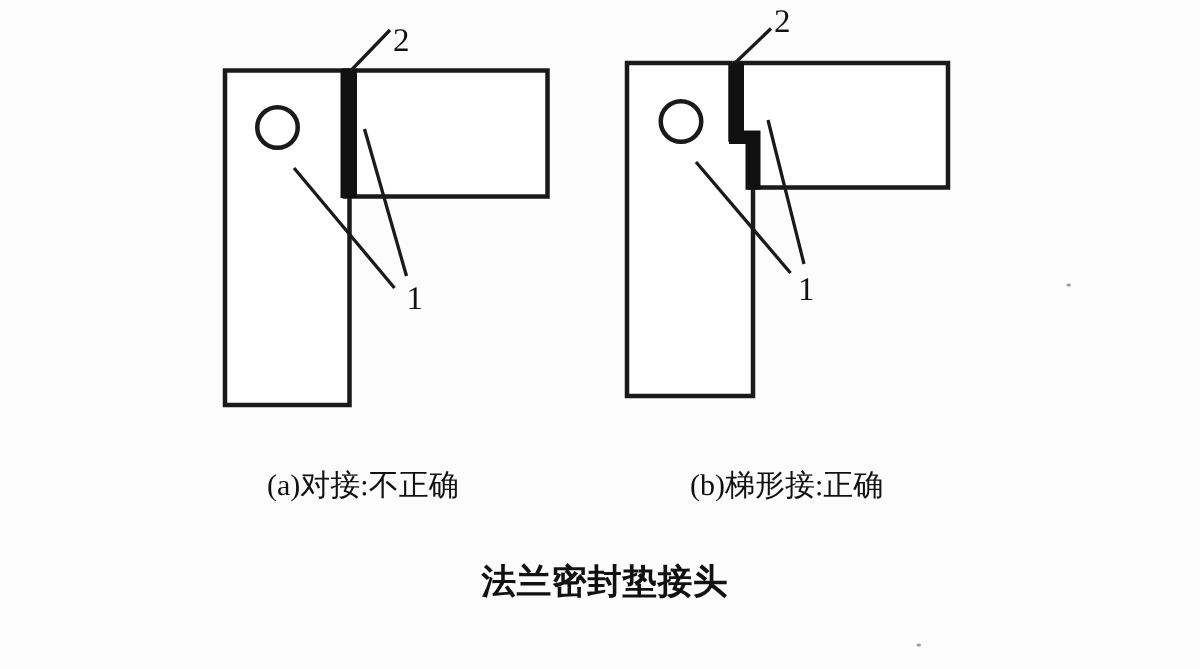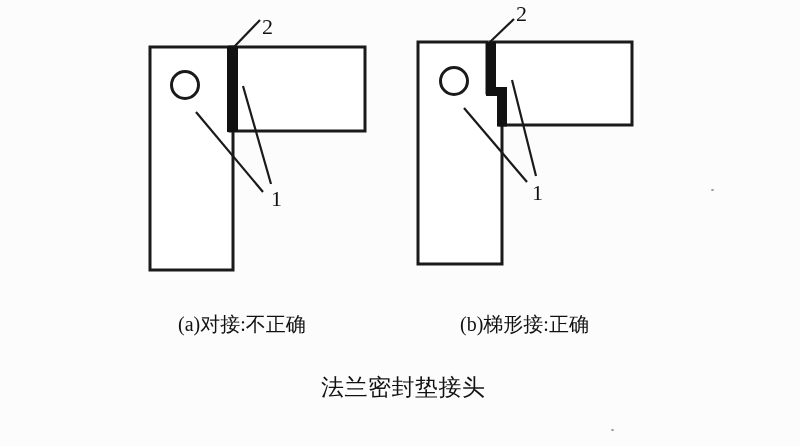--- a/index.html
+++ b/index.html
@@ -50,21 +50,21 @@
     white-space: nowrap;
     color: #111;
   }
   .caption-a { left: 178px; top: 313px; }
   .caption-b { left: 460px; top: 313px; }
   .fig-title {
     position: absolute;
     left: 321px;
     top: 372px;
     font-size: 23px;
-    font-weight: normal;
+    font-weight: bold;
     letter-spacing: 0.5px;
     white-space: nowrap;
     color: #111;
   }
   .fig-legend {
     position: absolute;
     left: 292px;
     top: 408px;
     font-size: 21px;
     white-space: nowrap;

